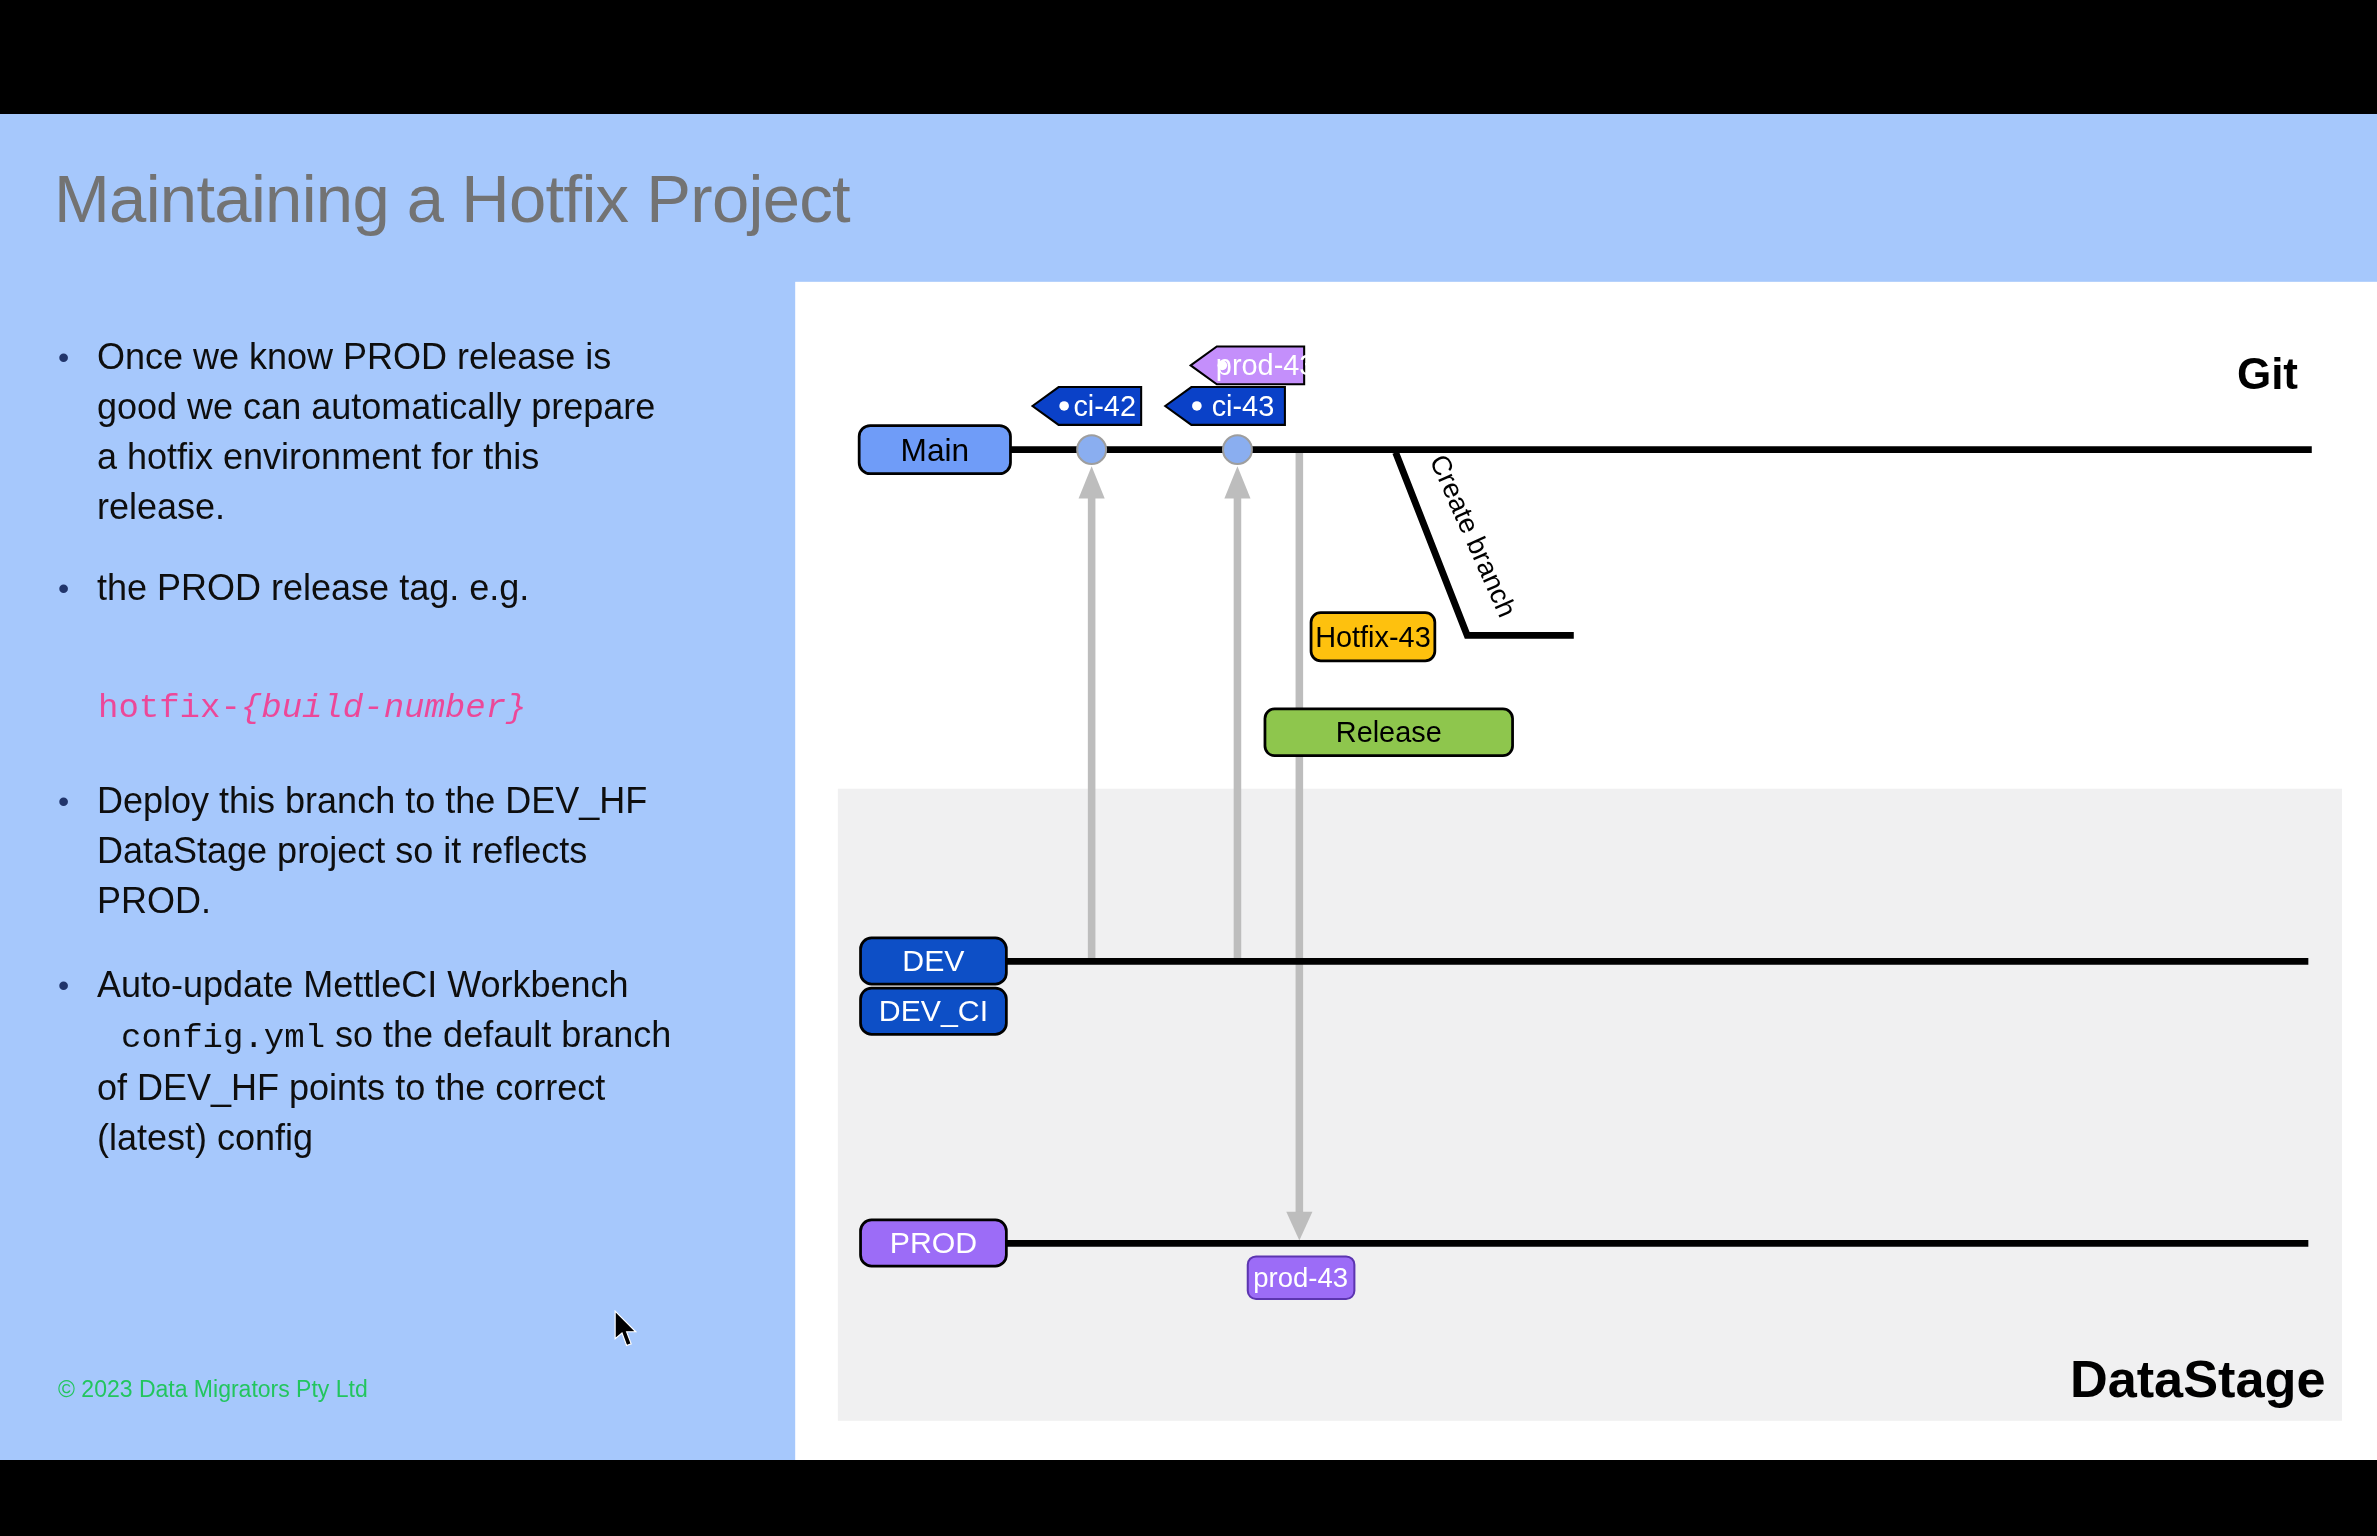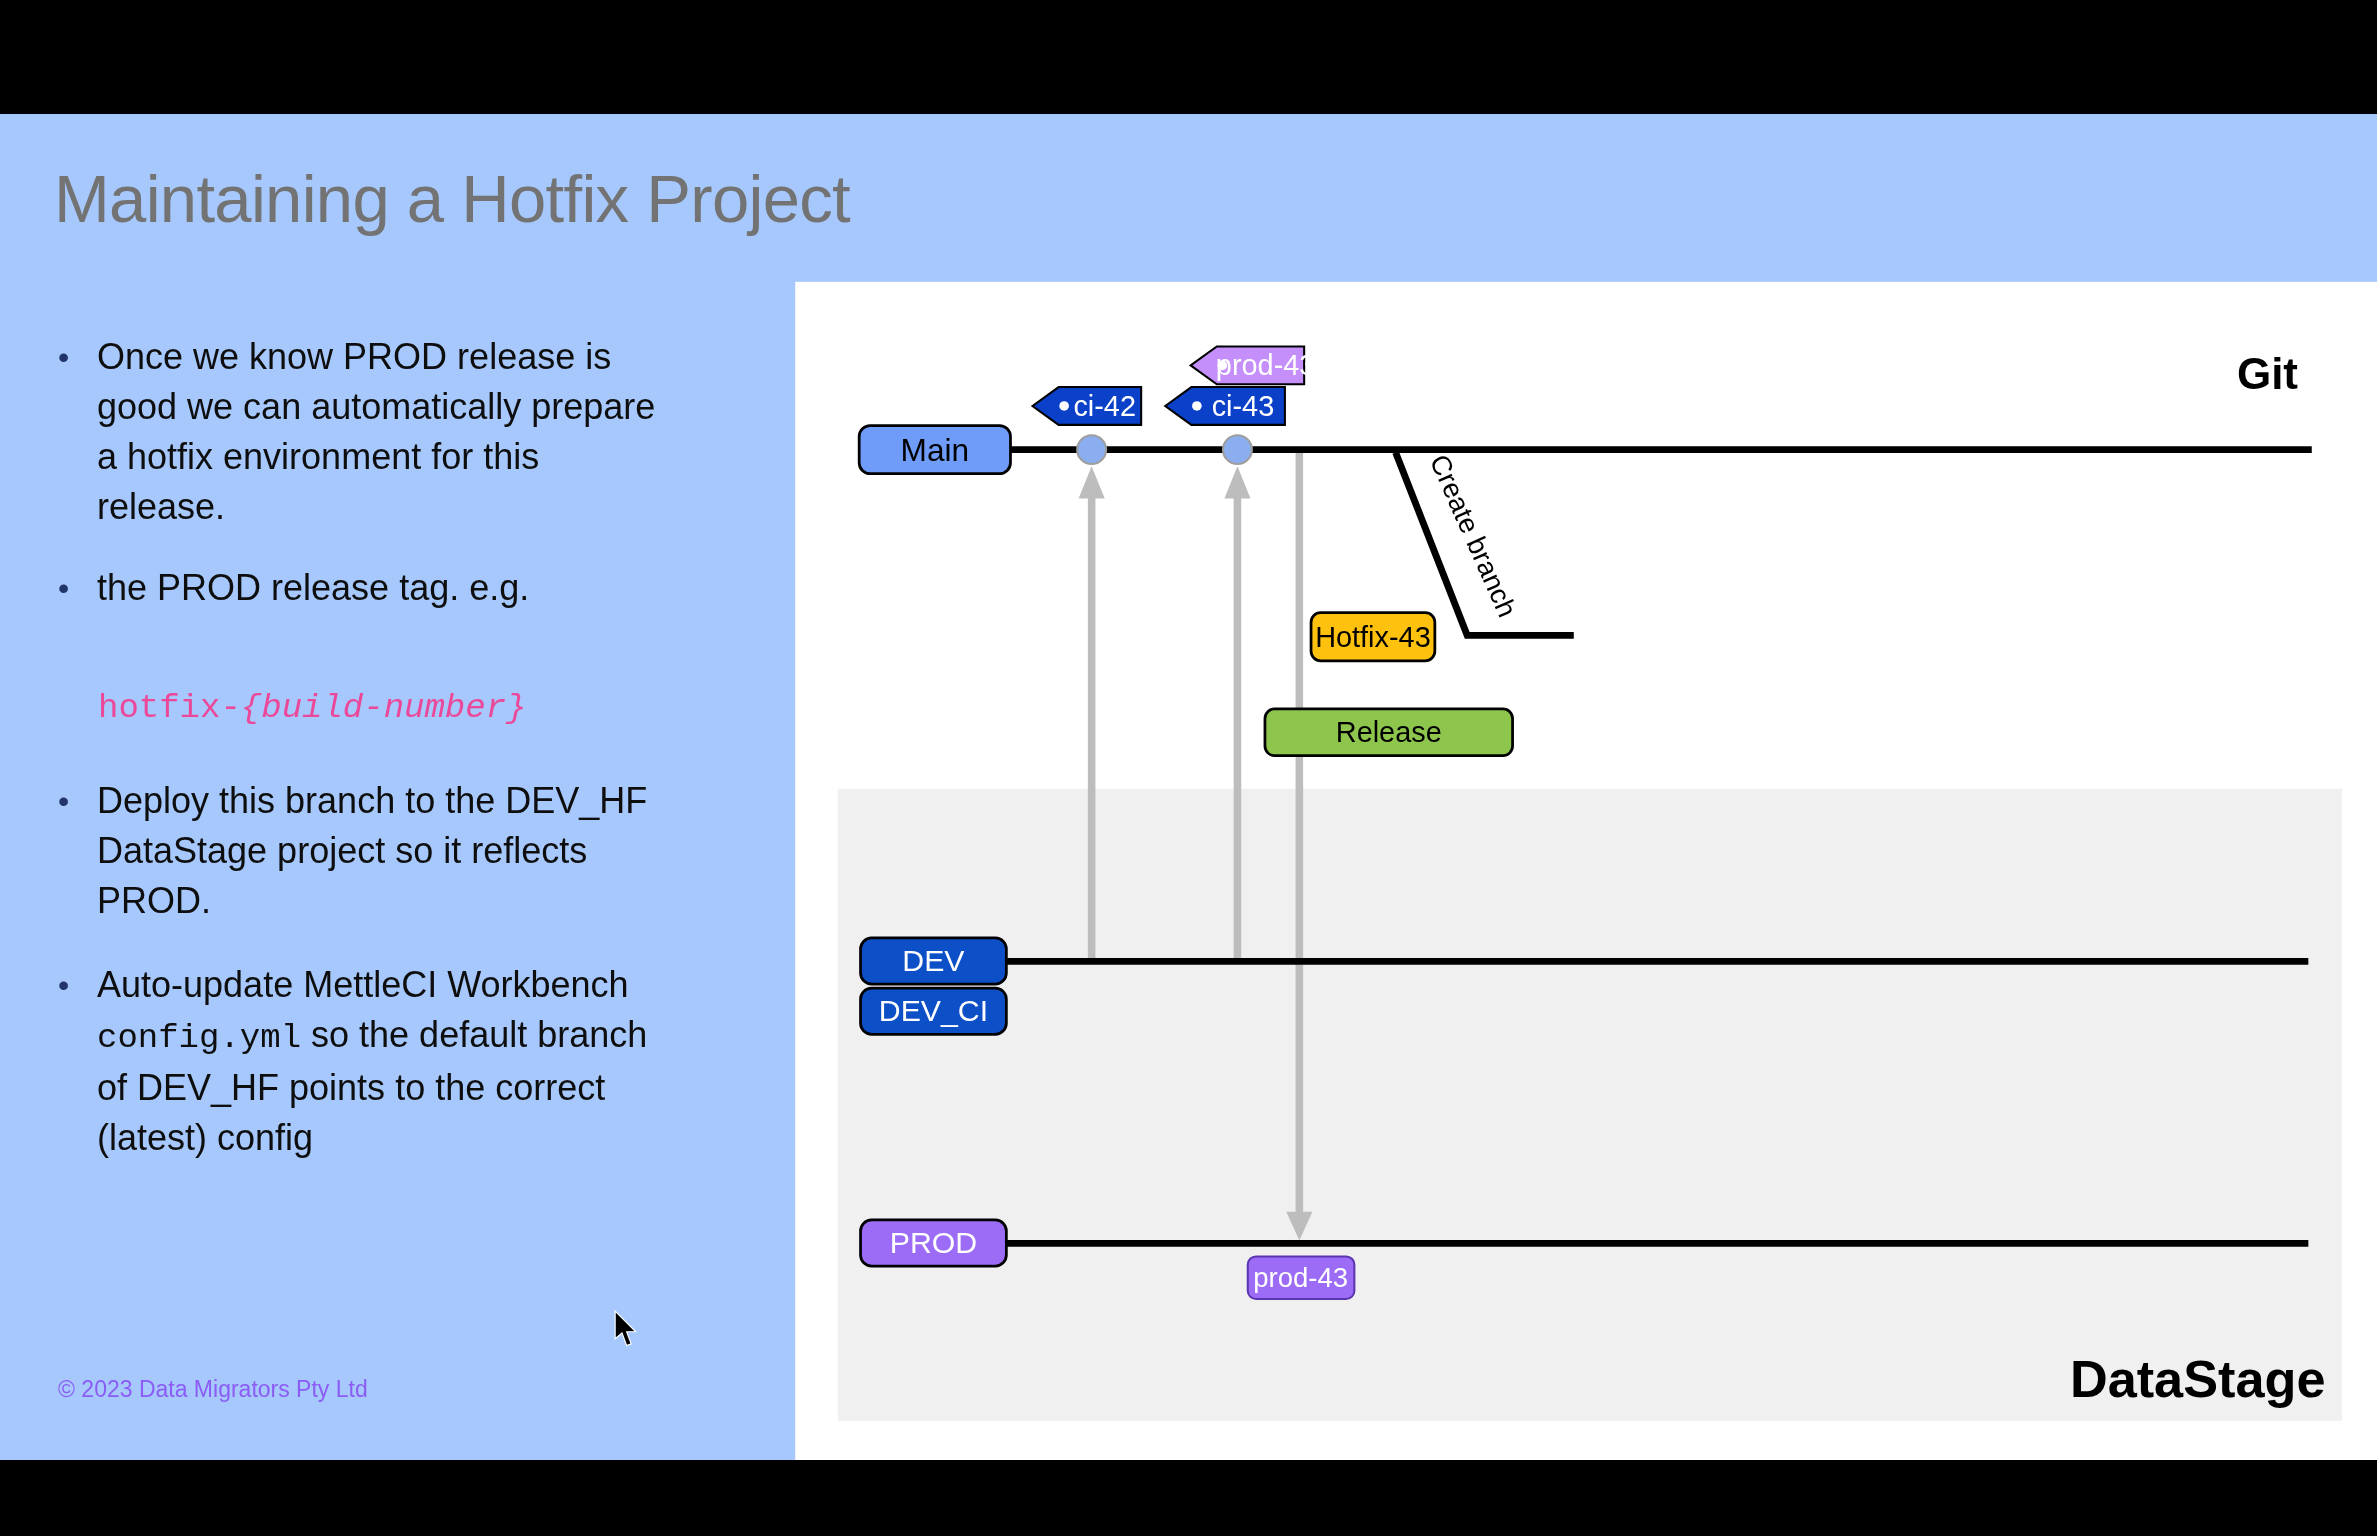--- a/index.html
+++ b/index.html
@@ -15,22 +15,22 @@
     font-size:67px;font-weight:300;color:#737373;letter-spacing:-0.7px;
   }
   .bullet{position:absolute;left:58px;width:729px;display:flex;color:#0e0e0e;}
   .bullet .marker{width:39px;flex:none;color:#21356b;font-size:32px;line-height:50px;}
   .bullet .btext{font-size:36px;line-height:50px;}
   .code-line{
     position:absolute;left:98px;top:689px;
     font-family:"Liberation Mono",monospace;font-size:34px;color:#ec4899;white-space:nowrap;
   }
   .code-line .it{font-style:italic;}
-  .mono{font-family:"Liberation Mono",monospace;font-size:34px;}
-  .footer-note{position:absolute;left:58px;top:1376px;font-size:23px;color:#8b5cf6;}
+  .mono{font-family:"Liberation Mono",monospace;font-size:34px;margin-left:24px;}
+  .footer-note{position:absolute;left:58px;top:1376px;font-size:23px;color:#22c55e;}
   .cursor{position:absolute;left:614px;top:1310px;width:27.5px;height:39px;}
   svg text{font-family:"Liberation Sans",sans-serif;}
 </style>
 </head>
 <body>
 
 <div class="slide-band-blue"></div>
 <div class="slide-left-panel"></div>
 
 <div class="page-title">Maintaining a Hotfix Project</div>

